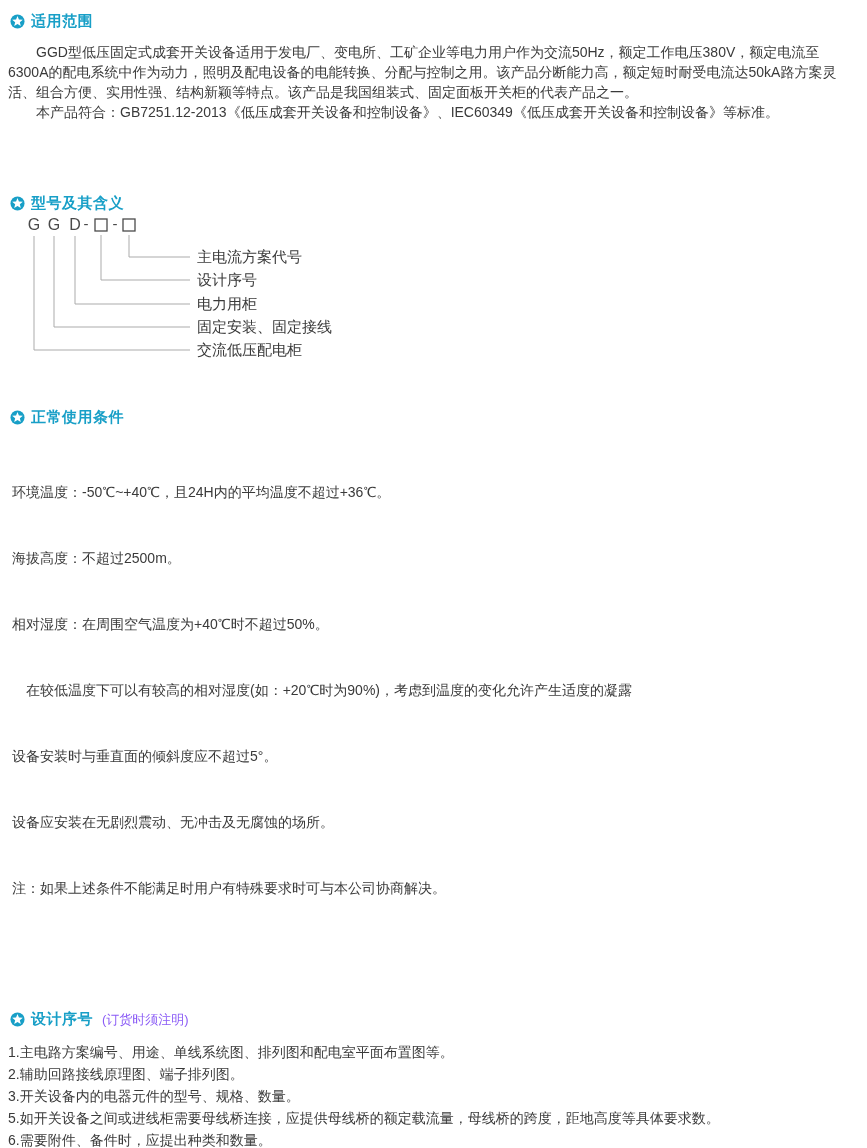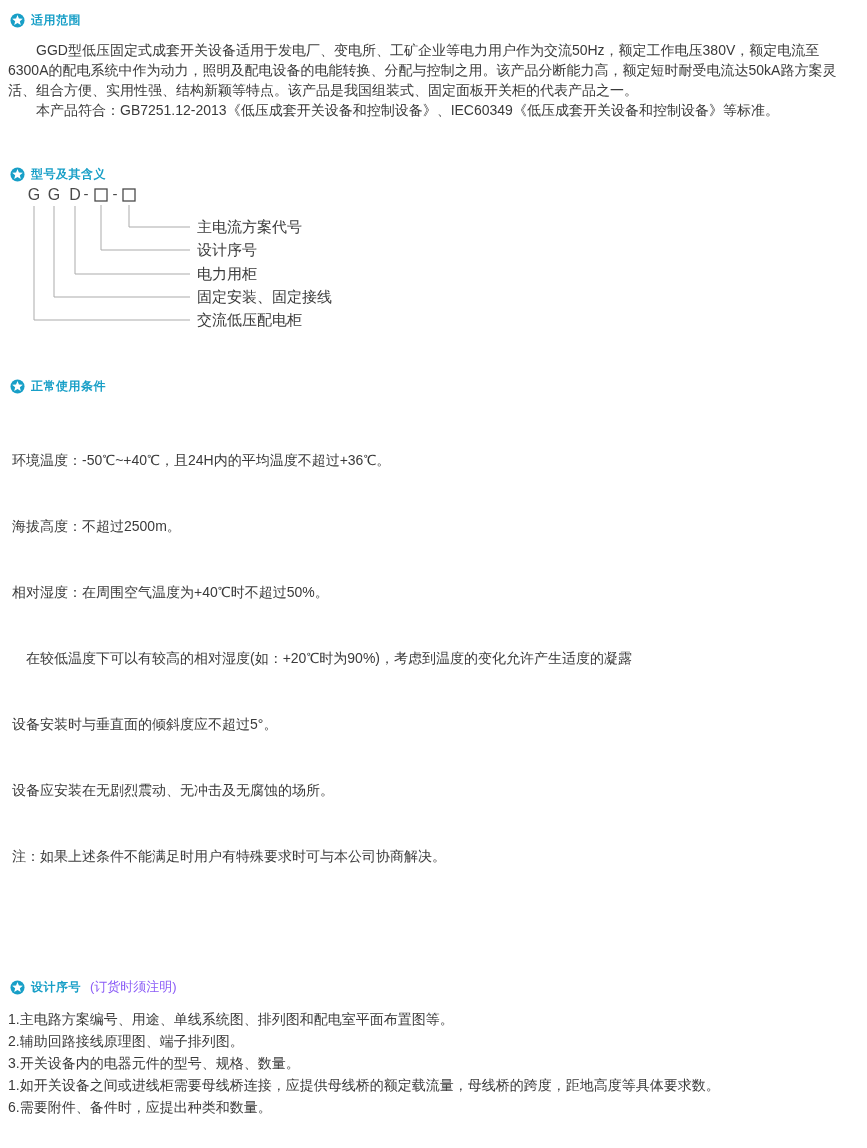--- a/index.html
+++ b/index.html
@@ -6,28 +6,28 @@
   html, body { margin: 0; padding: 0; }
   body {
     width: 867px; height: 1148px;
     background: #ffffff;
     font-family: "Liberation Sans", sans-serif;
     color: #3a3a3a;
     overflow: hidden;
   }
   .sec-head { display: flex; align-items: center; gap: 6px; margin-left: 10px; }
   .badge { width: 15px; height: 15px; flex: 0 0 auto; }
-  .sec-title { font-size: 12px; font-weight: 600; color: #189FC7; letter-spacing: 0.5px; }
+  .sec-title { font-size: 15px; font-weight: 600; color: #189FC7; letter-spacing: 0.5px; }
   .sec-sub { font-size: 13px; font-weight: 400; color: #8b5cf6; margin-left: 3px; }
 
   #sec-scope { padding-top: 12px; }
   .body-text { margin: 11px 18px 0 8px; font-size: 14px; line-height: 20px; text-indent: 2em; }
   .body-text p { margin: 0; }
 
-  #sec-model { margin-top: 46px; }
+  #sec-model { margin-top: 72px; }
   .model-svg { display: block; margin: 2px 0 0 18px; }
   .model-svg text { font-family: "Liberation Sans", sans-serif; }
 
   #sec-conditions { margin-top: 43px; }
   .cond-lines { margin: 10px 6px 0 12px; font-size: 14px; line-height: 22px; white-space: pre-wrap; }
 
   #sec-ordering { margin-top: 67px; }
   .order-lines { margin: 12px 6px 0 8px; font-size: 14px; line-height: 22px; }
 </style>
 </head>
@@ -106,19 +106,19 @@
         <circle cx="8" cy="8" r="7.5" fill="#189FC7"></circle>
         <polygon points="8,2 9.53,5.9 13.71,6.15 10.47,8.8 11.53,12.85 8,10.6 4.47,12.85 5.53,8.8 2.29,6.15 6.47,5.9" fill="#ffffff"></polygon>
       </svg>
       <span class="sec-title">设计序号</span>
       <span class="sec-sub">(订货时须注明)</span>
     </div>
     <div class="order-lines">
       <div>1.主电路方案编号、用途、单线系统图、排列图和配电室平面布置图等。</div>
       <div>2.辅助回路接线原理图、端子排列图。</div>
       <div>3.开关设备内的电器元件的型号、规格、数量。</div>
-      <div>1.如开关设备之间或进线柜需要母线桥连接，应提供母线桥的额定载流量，母线桥的跨度，距地高度等具体要求数。</div>
+      <div>5.如开关设备之间或进线柜需要母线桥连接，应提供母线桥的额定载流量，母线桥的跨度，距地高度等具体要求数。</div>
       <div>6.需要附件、备件时，应提出种类和数量。</div>
 
     </div>
   </section>
 
 </div>
 
 </body></html>

